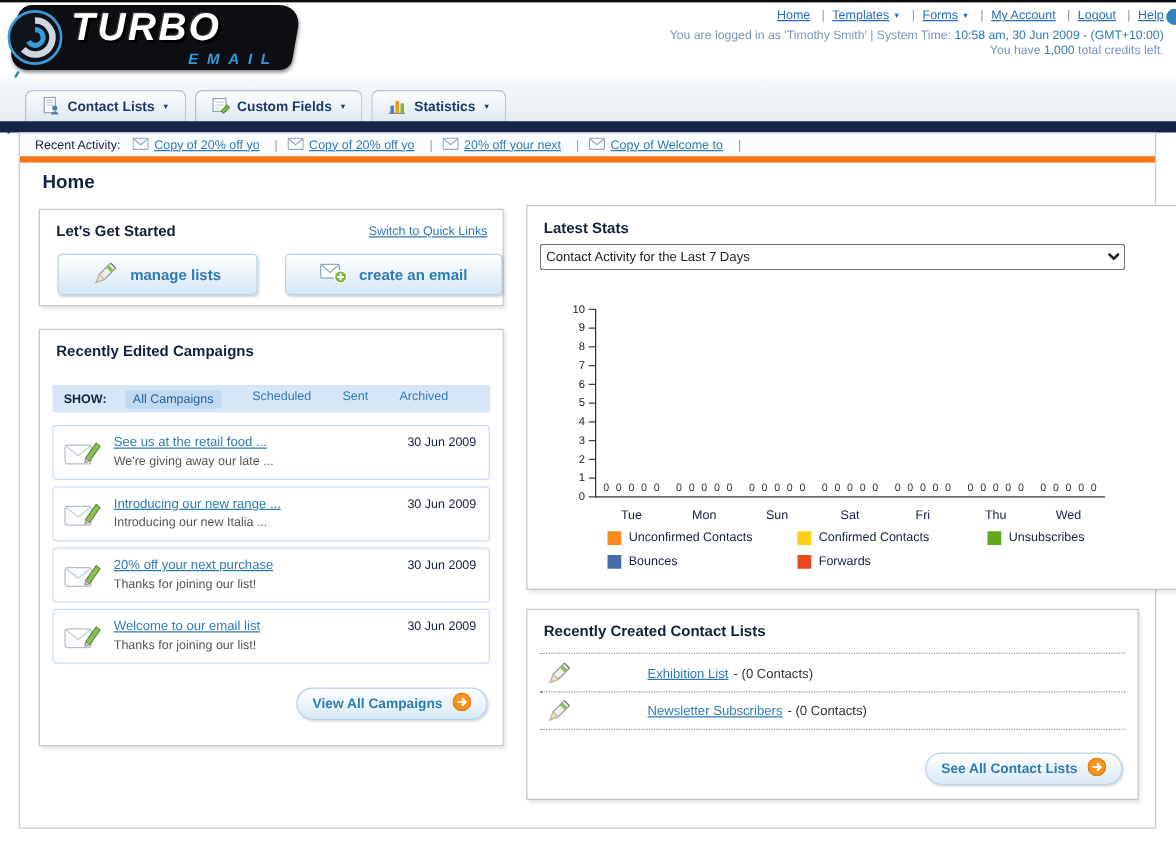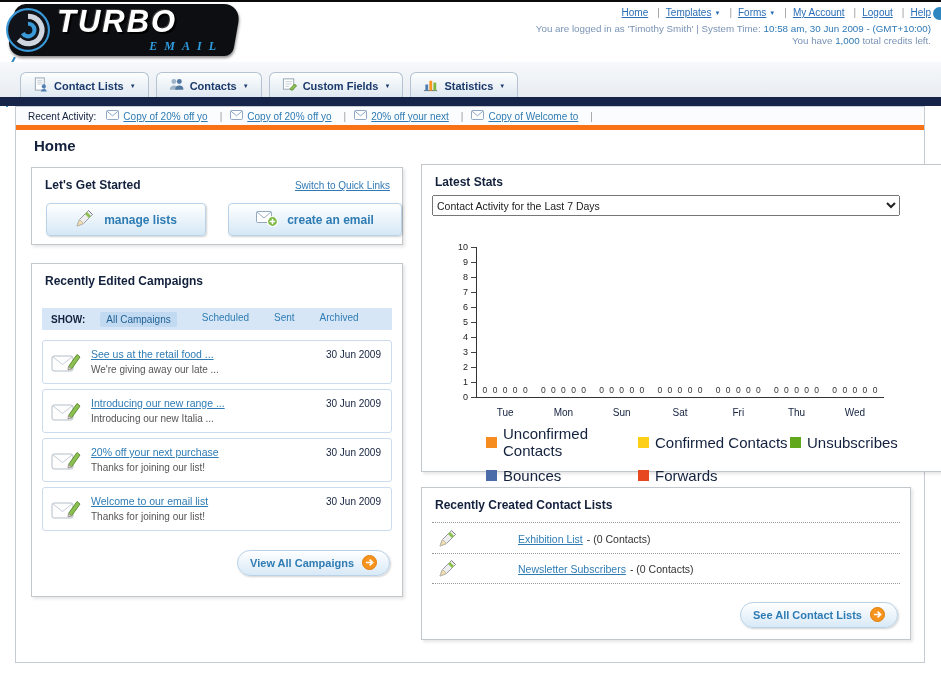--- a/index.html
+++ b/index.html
@@ -6,21 +6,21 @@
   body { font-family:"Liberation Sans", sans-serif; background:#fff; }
   .page { position:relative; width:941px; height:683px; background:#fff; overflow:hidden; border-top:2px solid #0b0b0d; }
   a { cursor:pointer; }
 
   
   .header { position:absolute; top:0; left:0; width:100%; height:60px; background:#fff; }
   .logo { position:absolute; left:3px; top:2px; width:240px; height:52px; cursor:pointer; }
   .logo-bg { position:absolute; left:8px; top:0; right:6px; bottom:0; background:#0d0e12; border-radius:10px 18px 8px 16px; transform:skewX(-10deg); box-shadow:1px 2px 3px rgba(0,0,0,.45); }
   .logo-swirl { position:absolute; left:2px; top:3px; }
   .logo-title { position:absolute; left:54px; top:0; font-size:31px; font-weight:bold; font-style:italic; color:#fff; letter-spacing:2px; text-shadow:2px 2px 0 #000, -1px -1px 0 #3a3a3a; }
-  .logo-sub { position:absolute; right:20px; bottom:2px; font-size:12px; font-weight:bold; font-style:italic; color:#2f9ce0; letter-spacing:7px;font-family:Liberation Serif, serif; }
+  .logo-sub { position:absolute; right:20px; bottom:2px; font-size:12px; font-weight:bold; font-style:italic; color:#2f9ce0; letter-spacing:7px; }
   .logo-tail { position:absolute; left:0; top:53px; }
   .corner-dot { position:absolute; right:-5px; top:5px; width:13px; height:13px; border-radius:50%; background:#2e86c1; }
 
   .top-links { position:absolute; right:10px; top:5px; font-size:10px; display:flex; align-items:center; }
   .top-link { color:#2a6db5; text-decoration:none; display:inline-flex; align-items:center; gap:3px; }
   .top-link .lab { text-decoration:underline; }
   .top-link:not(:last-child)::after { content:"|"; color:#999; margin:0 6px; }
   .caret { font-size:6px; color:#2a6db5; }
   .session-line { position:absolute; right:10px; top:21px; font-size:9.8px; color:#7a93b5; }
   .session-line .hl { color:#3079b5; }
@@ -74,21 +74,21 @@
   #panel-stats { left:405px; top:57px; width:586px; height:308px; }
   .stats-select { position:absolute; left:10px; top:30px; width:468px; height:21px; font-size:10.5px; font-family:"Liberation Sans", sans-serif; color:#222; }
   .chart { position:absolute; left:10px; top:76px; width:470px; height:184px; }
   .y-label { position:absolute; left:0; width:36px; text-align:right; font-size:9px; color:#222; }
   .y-tick { position:absolute; left:39px; width:5px; height:1px; background:#444; }
   .axis-v { position:absolute; background:#333; width:1px; }
   .axis-h { position:absolute; background:#333; height:1px; }
   .chart-zeros { position:absolute; text-align:center; font-size:8.5px; color:#333; word-spacing:3px; }
   .day-label { position:absolute; text-align:center; font-size:10px; color:#13213d; }
   .legend { position:absolute; left:64px; top:260px; display:grid; grid-template-columns:152px 152px 152px; row-gap:8px; }
-  .legend-item { display:flex; align-items:center; gap:6px; font-size:15px; color:#13213d; }
+  .legend-item { display:flex; align-items:center; gap:6px; font-size:10px; color:#13213d; }
   .legend-swatch { width:11px; height:11px; display:inline-block; flex:0 0 11px; }
 
   
   #panel-lists { left:405px; top:380px; width:490px; height:153px; }
   .cl-top-line { position:absolute; left:10px; right:10px; top:34px; border-top:1px dotted #9a9a9a; }
   .cl-row { position:absolute; left:10px; right:10px; height:30px; border-bottom:1px dotted #9a9a9a; }
   .cl-icon { position:absolute; left:6px; top:5px; }
   .cl-text { position:absolute; left:38px; top:9px; font-size:10.5px;margin-left:48px; }
   .cl-link { color:#2f7cb4; text-decoration:underline; }
   .cl-suffix { color:#333; margin-left:4px; }
@@ -156,30 +156,20 @@
   <div class="nav-strip">
     <div class="nav-tabs" id="mainNav">
         <div class="nav-tab">
           <span><svg width="15" height="15" viewBox="0 0 16 16">
               <rect x="2.5" y="1" width="9.5" height="13" fill="#fff" stroke="#93a2b2"></rect>
               <path d="M4.5 3.5 h5.5 M4.5 5.5 h5.5 M4.5 7.5 h5.5" stroke="#c2ccd6"></path>
               <circle cx="11.5" cy="10" r="2.2" fill="#4f7fb2"></circle>
               <path d="M8.2 15.5 a3.4 3.4 0 0 1 6.6 0 Z" fill="#4f7fb2"></path>
             </svg></span>
           <span>Contact Lists</span>
-          <span class="caret">▼</span>
-        </div>
-        <div class="nav-tab">
-          <span><svg width="15" height="15" viewBox="0 0 16 16">
-              <circle cx="5.2" cy="4.8" r="2.6" fill="#9fb3c8"></circle>
-              <path d="M0.8 13.5 a4.4 4.4 0 0 1 8.8 0 Z" fill="#9fb3c8"></path>
-              <circle cx="11" cy="4.8" r="2.6" fill="#51779f"></circle>
-              <path d="M6.6 13.5 a4.4 4.4 0 0 1 8.8 0 Z" fill="#51779f"></path>
-            </svg></span>
-          <span>Contacts</span>
           <span class="caret">▼</span>
         </div>
         <div class="nav-tab">
           <span><svg width="15" height="15" viewBox="0 0 16 16">
               <rect x="1.5" y="2" width="11" height="11" fill="#fff" stroke="#93a2b2"></rect>
               <path d="M3.5 5 h7 M3.5 7.5 h7 M3.5 10 h4" stroke="#c2ccd6"></path>
               <path d="M8.5 12.5 L13.5 7.5 L15.5 9.5 L10.5 14.5 Z" fill="#8cc152" stroke="#618f35"></path>
             </svg></span>
           <span>Custom Fields</span>
           <span class="caret">▼</span>

